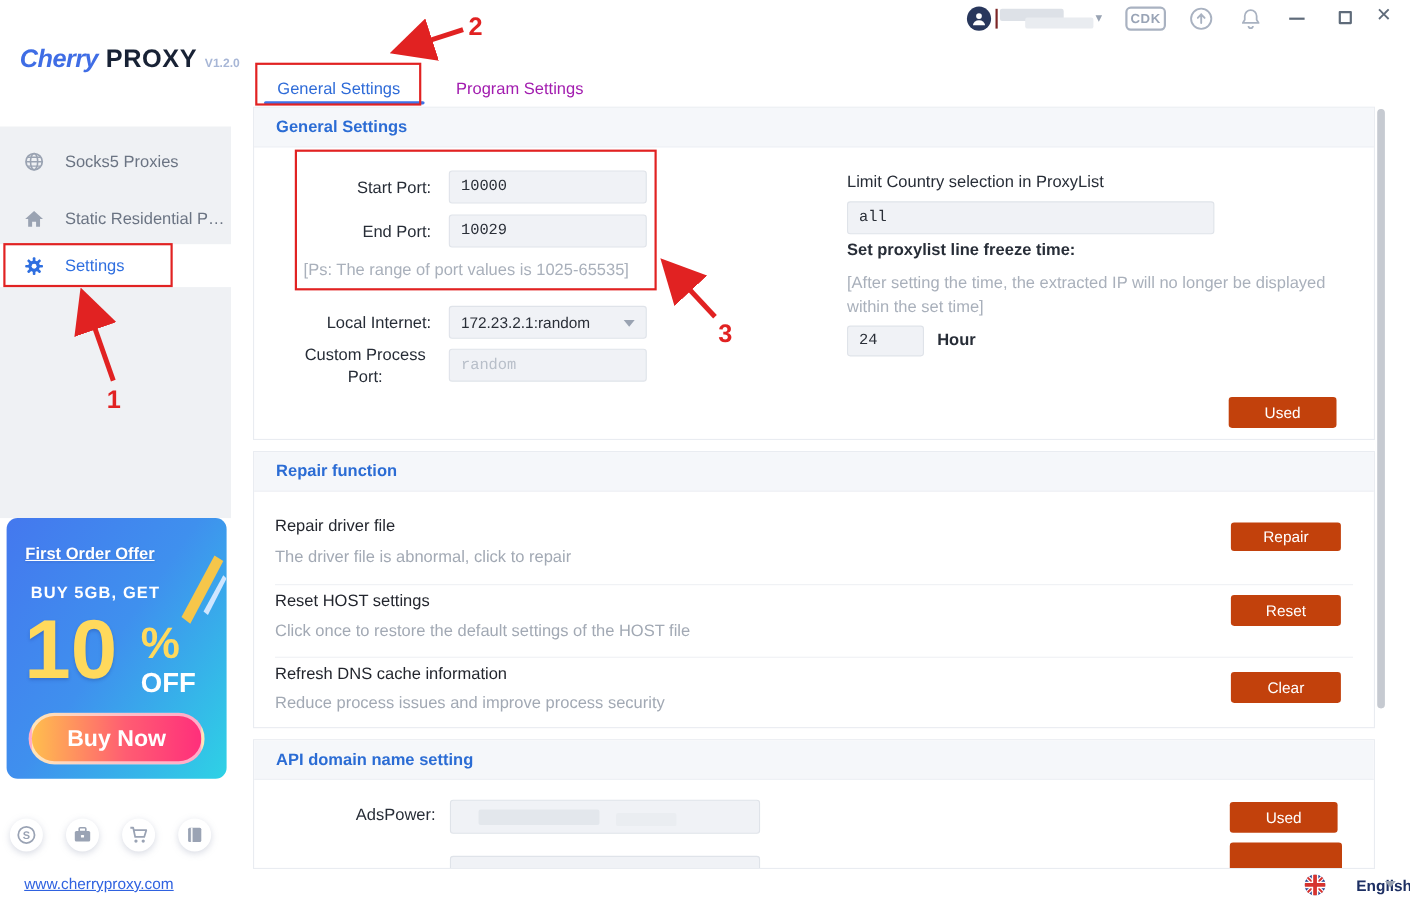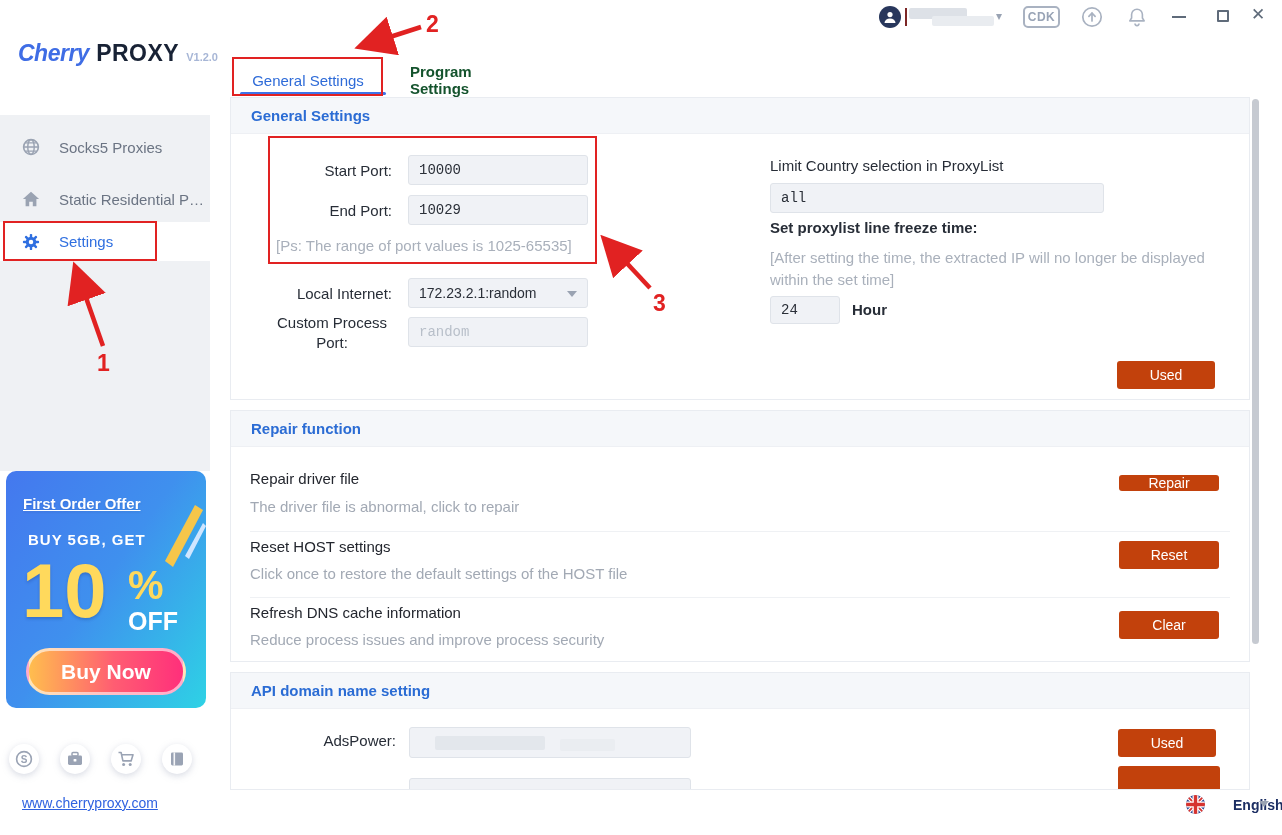--- a/index.html
+++ b/index.html
@@ -51,21 +51,21 @@
 
   .foot-circle { position:absolute; top:744px; width:30px; height:30px; border-radius:50%; background:#fff;
                  box-shadow:0 2px 7px rgba(140,150,175,.35); display:flex; align-items:center; justify-content:center;
                  color:#9aa3b4; cursor:pointer; }
   .site-link { left:22px; top:795px; font-size:14px; color:#2f62e0; text-decoration:underline; cursor:pointer; }
 
   
   .tab { position:absolute; top:68px; height:24px; font-size:15px; display:flex; align-items:center;
          justify-content:center; cursor:pointer; }
   .tab1 { left:242px; width:132px; color:#2e6bd8; }
-  .tab2 { left:410px; width:125px; color:#14532d;font-weight:bold; }
+  .tab2 { left:410px; width:125px; color:#a21caf; }
   .tab-underline { left:240px; top:92px; width:146px; height:3px; background:#3e73e8; border-radius:2px; }
 
   
   .card { position:absolute; left:230px; width:1020px; background:#fff; border:1px solid #e9ecf1; }
   .card-head { height:36px; background:#f5f7fa; display:flex; align-items:center; border-bottom:1px solid #eef0f4; }
   .card-head span { margin-left:20px; font-size:15px; font-weight:bold; color:#2b6cd4; }
 
   .form-label { position:absolute; font-size:15px; color:#272d37; text-align:right; }
   .muted { color:#a9b0bb; }
   .inp { position:absolute; background:#f0f2f6; border:1px solid #dfe3e9; border-radius:3px;
@@ -234,21 +234,21 @@
   <div class="form-label" style="left:852px;top:301px;width:60px;text-align:left;font-weight:bold;">Hour</div>
   <button class="btn-blue" style="left:1117px;top:361px;width:98px;height:28px;">Used</button>
 
   <div class="card" style="top:410px;height:252px;">
     <div class="card-head">
       <span>Repair function</span>
     </div>
   </div>
   <div class="item-title" style="left:250px;top:470px;">Repair driver file</div>
   <div class="item-desc" style="left:250px;top:498px;">The driver file is abnormal, click to repair</div>
-  <button class="btn-blue" style="left:1119px;top:475px;width:100px;height:16px;">Repair</button>
+  <button class="btn-blue" style="left:1119px;top:475px;width:100px;height:26px;">Repair</button>
   <div class="divider" style="top:531px;"></div>
 
   <div class="item-title" style="left:250px;top:538px;">Reset HOST settings</div>
   <div class="item-desc" style="left:250px;top:565px;">Click once to restore the default settings of the HOST file</div>
   <button class="btn-blue" style="left:1119px;top:541px;width:100px;height:28px;">Reset</button>
   <div class="divider" style="top:597px;"></div>
 
   <div class="item-title" style="left:250px;top:604px;">Refresh DNS cache information</div>
   <div class="item-desc" style="left:250px;top:631px;">Reduce process issues and improve process security</div>
   <button class="btn-blue" style="left:1119px;top:611px;width:100px;height:28px;">Clear</button>

